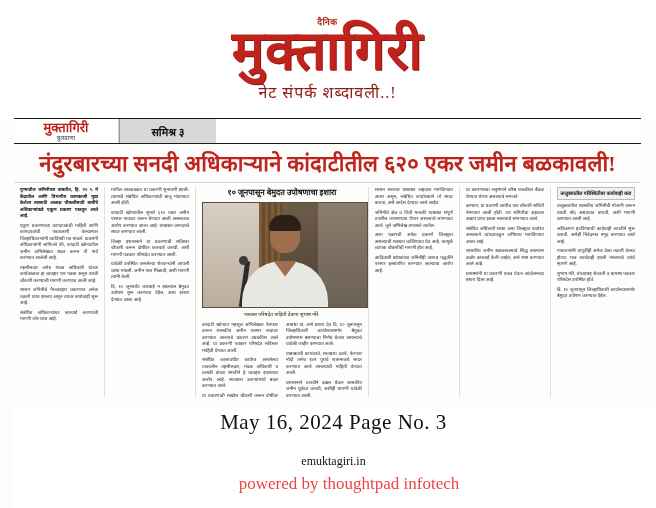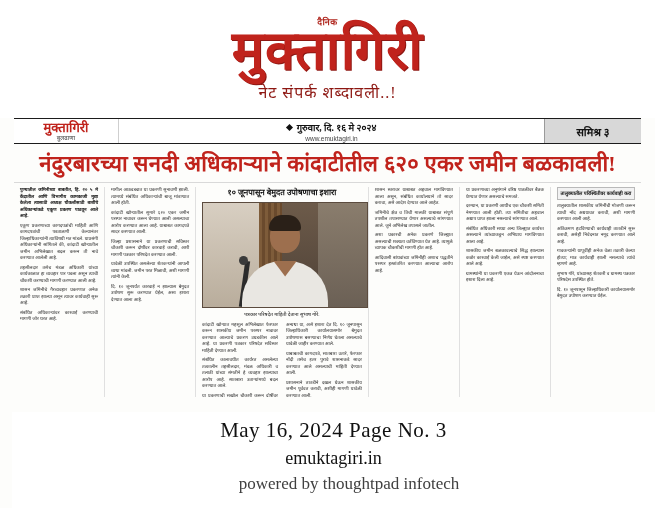--- a/index.html
+++ b/index.html
@@ -244,28 +244,28 @@
     background: rgba(255,255,255,0.92);
   }
   .footer-line1 {
     font-family: "Liberation Serif", serif;
     font-size: 21px;
     color: #111;
     letter-spacing: 0.5px;
   }
   .footer-line2 {
     font-family: "Liberation Serif", serif;
-    font-size: 18px;
-    color: #111;
-    margin-top: 5px;
+    font-size: 12px;
+    color: #111;
+    margin-top: 19px;
   }
   .footer-line3 {
     font-family: "Liberation Serif", serif;
     font-size: 17px;
-    color: #404040;
+    color: #ef4444;
     margin-top: 5px;
     padding-left: 31px;
   }
   .bullet {
     display: inline-block;
     width: 5px; height: 5px;
     background: #111;
     margin: 0 5px 1px 0;
     transform: rotate(45deg);
   }
@@ -278,26 +278,20 @@
   <div class="masthead">
     <div class="masthead-small">दैनिक</div>
     <div class="masthead-title">मुक्तागिरी</div>
     <div class="masthead-tagline">नेट संपर्क शब्दावली..!</div>
   </div>
 
   <div class="infobar">
     <div class="infobar-logo">
       <div class="ib-top">मुक्तागिरी</div>
       <div class="ib-sub">बुलढाणा</div>
-    </div>
-    <div class="infobar-mid">
-      <div class="ib-date">
-        <span class="bullet"></span><span>गुरुवार, दि. १६ मे २०२४</span>
-      </div>
-      <div class="ib-site">www.emuktagiri.in</div>
     </div>
     <div class="infobar-right">समिश्र ३</div>
   </div>
 
   <div class="headline">नंदुरबारच्या सनदी अधिकाऱ्याने कांदाटीतील ६२० एकर जमीन बळकावली!</div>
 
   <div class="columns">
 
     <div class="col col-1">
       <p class="lead">पुण्यातील जमिनीच्या बाबतीत, हि. २० ५ मे केंद्रातील आणि विभागीय कामकाजी मुद्या केलेला त्यासाठी अध्यक्ष चौकशीसाठी बाबींचे अधिकाऱ्यांकडे एकूण प्रकरण पाठवून आले आहे.</p>

